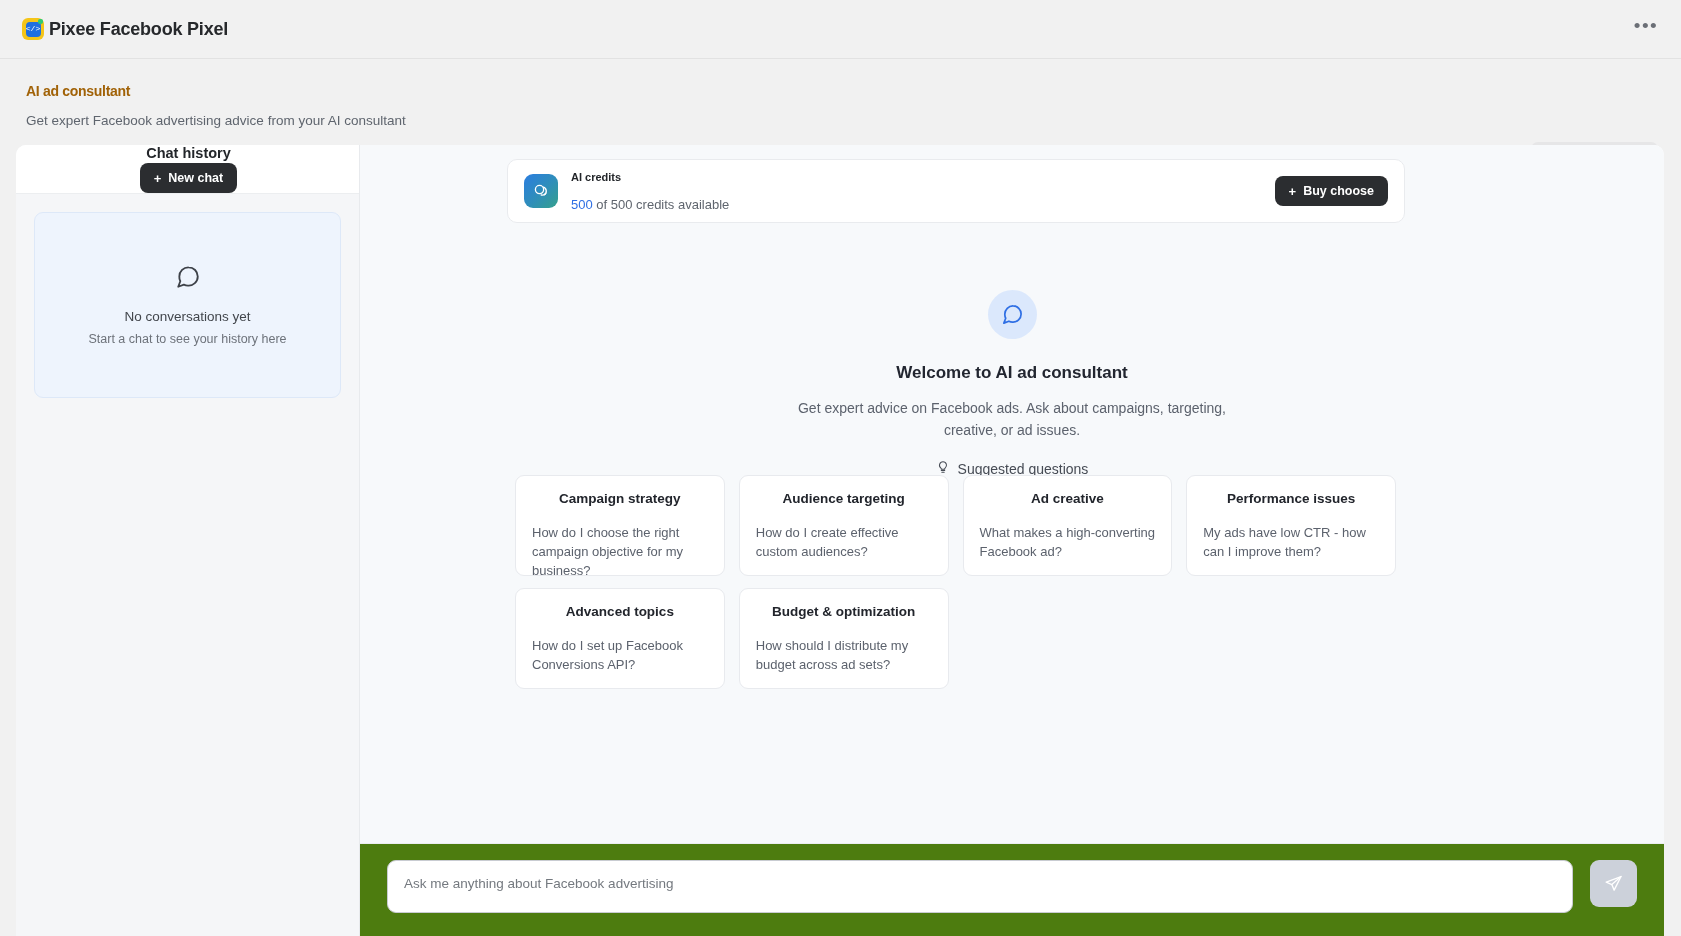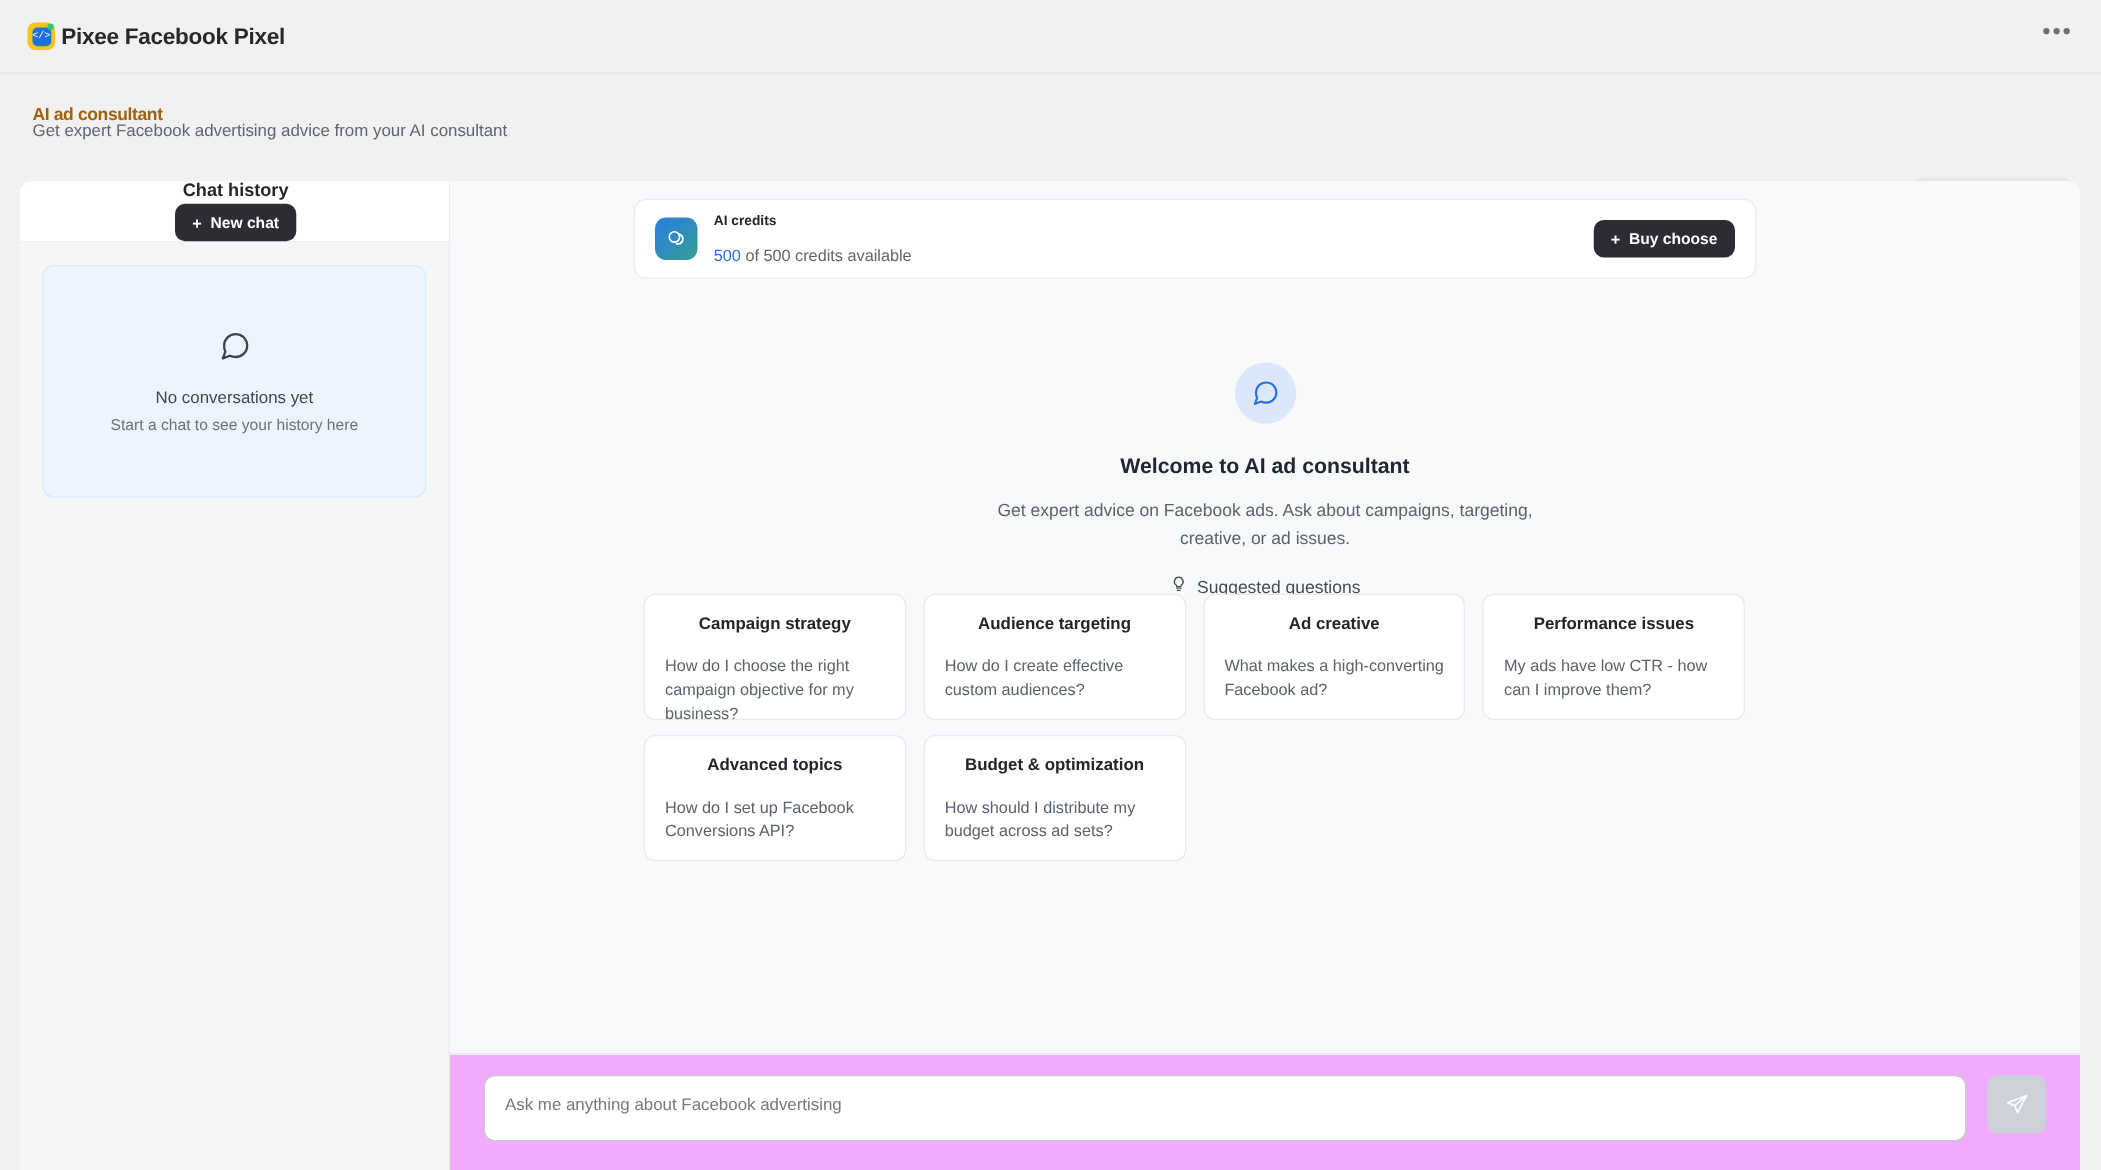--- a/index.html
+++ b/index.html
@@ -89,21 +89,21 @@
   .page-title {
     position: absolute;
     left: 26px; top: 24px;
     font-size: 14px;
     font-weight: bold;
     color: #a16207;
     letter-spacing: -0.3px;
   }
   .page-sub {
     position: absolute;
-    left: 26px; top: 38px;
+    left: 26px; top: 54px;
     font-size: 13.5px;
     color: #5f656e;
   }
   .credits-pill {
     position: absolute;
     right: 23px; top: 83px;
     background: #e6e6e7;
     color: #9b9ea3;
     font-size: 12.5px;
     border-radius: 7px;
@@ -293,21 +293,21 @@
     line-height: 19px;
     color: #5c626d;
   }
 
   
   .composer {
     position: absolute;
     left: 0; bottom: 0;
     width: 100%;
     border-top: 1px solid #eceef1;
-    background: #f0abfc;
+    background: #4d7c0f;
     padding: 16px 27px 0 27px;
     height: 93px;
     display: flex;
     align-items: flex-start;
     gap: 17px;
   }
   .composer-input {
     flex: 1 1 auto;
     height: 53px;
     border: 1px solid #c9ccd2;

